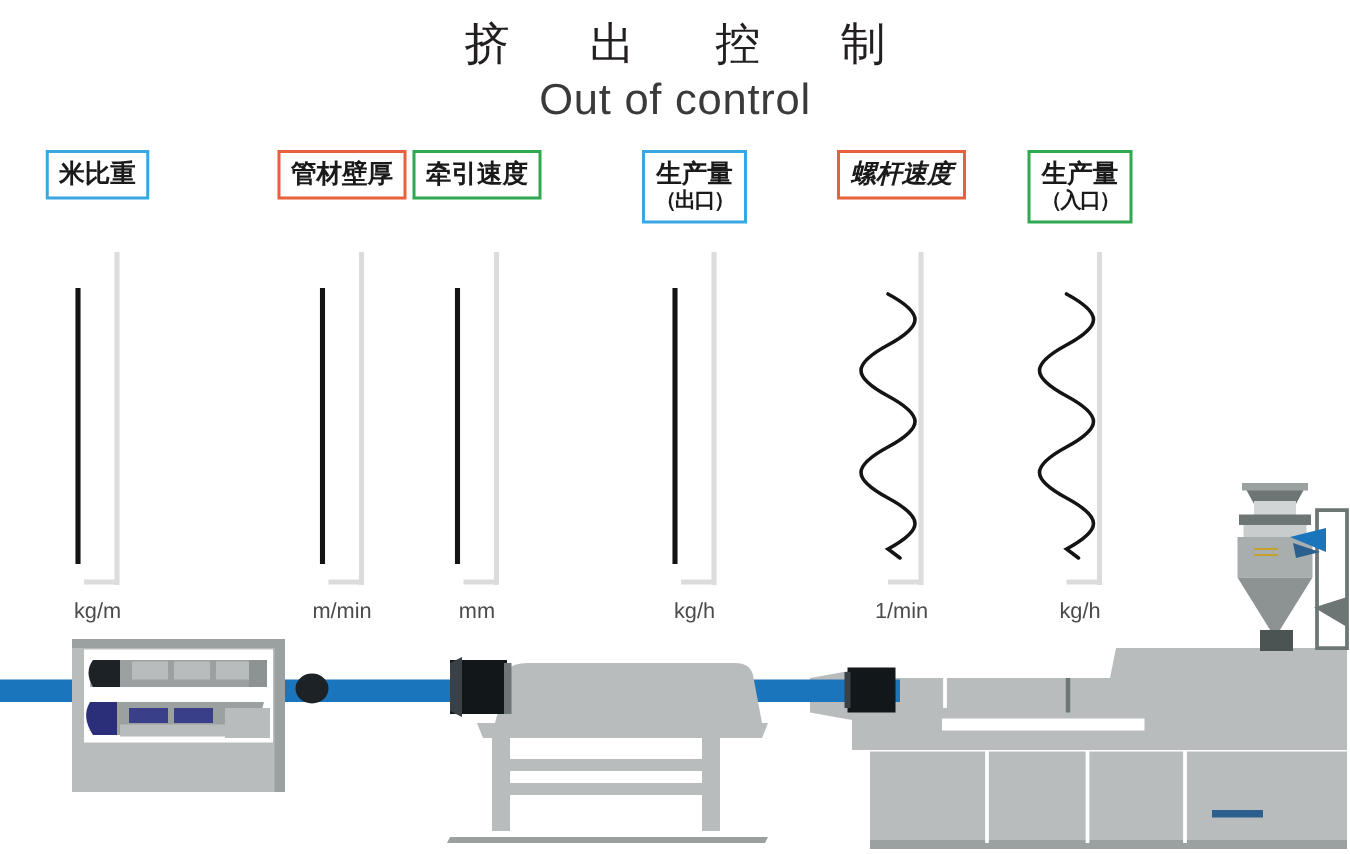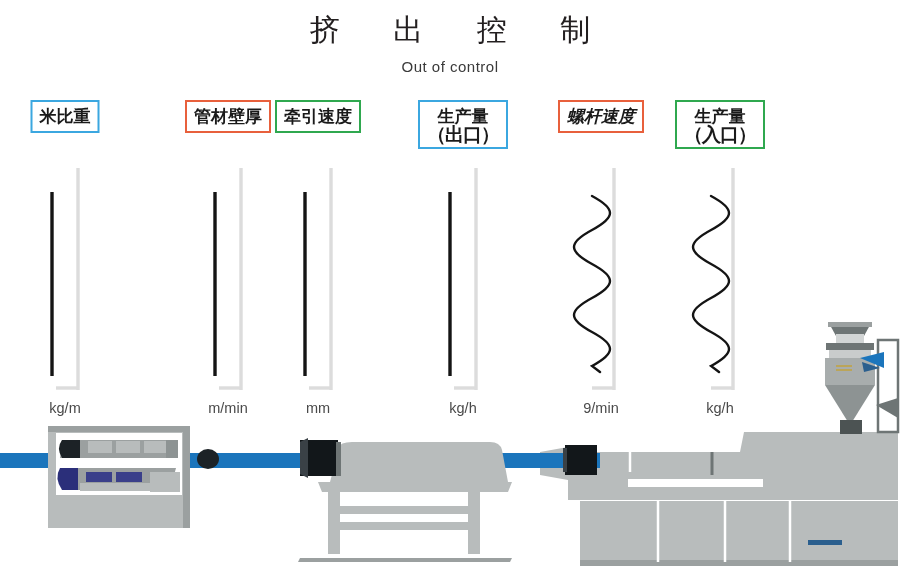--- a/index.html
+++ b/index.html
@@ -29,21 +29,21 @@
   #title-cn {
     font-size: 30px;
     letter-spacing: 22px;
     color: #231f20;
     font-weight: 400;
     line-height: 44px;
     padding-left: 22px;
     font-family: "DejaVu Sans", "Liberation Sans", sans-serif;
   }
   #title-en {
-    font-size: 15px;
+    font-size: 29px;
     color: #3a3a3a;
     line-height: 30px;
     font-weight: 400;
     letter-spacing: 0.5px;
     font-family: "Liberation Sans", sans-serif;
   }
 
   
   .gauge {
     position: absolute;
@@ -63,21 +63,21 @@
     text-align: center;
     white-space: nowrap;
     font-family: "DejaVu Sans", "Liberation Sans", sans-serif;
     color: #1a1a1a;
     font-size: 17px;
     font-weight: 700;
     line-height: 20px;
   }
   .gauge-label .sub {
     display: block;
-    font-size: 19px;
+    font-size: 14px;
     font-weight: 700;
     line-height: 16px;
     letter-spacing: -1px;
   }
   .gauge-unit {
     position: absolute;
     top: 400px;
     left: 50%;
     transform: translateX(-50%);
     font-size: 14.5px;
@@ -162,21 +162,21 @@
       </div>
       <div class="gauge" style="left: 536px;">
         <div class="gauge-label" style="border-color: rgb(232, 96, 60); font-style: italic;"><span>螺杆速度</span></div>
         <div class="gauge-plot">
           <svg width="130" height="228" viewBox="0 0 130 228" xmlns="http://www.w3.org/2000/svg">
             <line x1="78" y1="0" x2="78" y2="222" stroke="#DCDCDC" stroke-width="3.4"></line>
             <line x1="56" y1="220" x2="78" y2="220" stroke="#DCDCDC" stroke-width="3.4"></line>
             <path d="M 56,28 C 80,40.92 80,49.08 56,62 C 32,74.92 32,83.08 56,96 C 80,108.92 80,117.08 56,130 C 32,142.92 32,151.07999999999998 56,164 C 80,176.92 80,185.07999999999998 56,198 L 64,204" fill="none" stroke="#141414" stroke-width="2.4" stroke-linecap="round"></path>
           </svg>
         </div>
-        <div class="gauge-unit">9/min</div>
+        <div class="gauge-unit">1/min</div>
       </div>
       <div class="gauge" style="left: 655px;">
         <div class="gauge-label" style="border-color: rgb(47, 168, 79);"><span>生产量</span><span class="sub">（入口）</span></div>
         <div class="gauge-plot">
           <svg width="130" height="228" viewBox="0 0 130 228" xmlns="http://www.w3.org/2000/svg">
             <line x1="78" y1="0" x2="78" y2="222" stroke="#DCDCDC" stroke-width="3.4"></line>
             <line x1="56" y1="220" x2="78" y2="220" stroke="#DCDCDC" stroke-width="3.4"></line>
             <path d="M 56,28 C 80,40.92 80,49.08 56,62 C 32,74.92 32,83.08 56,96 C 80,108.92 80,117.08 56,130 C 32,142.92 32,151.07999999999998 56,164 C 80,176.92 80,185.07999999999998 56,198 L 64,204" fill="none" stroke="#141414" stroke-width="2.4" stroke-linecap="round"></path>
           </svg>
         </div>

